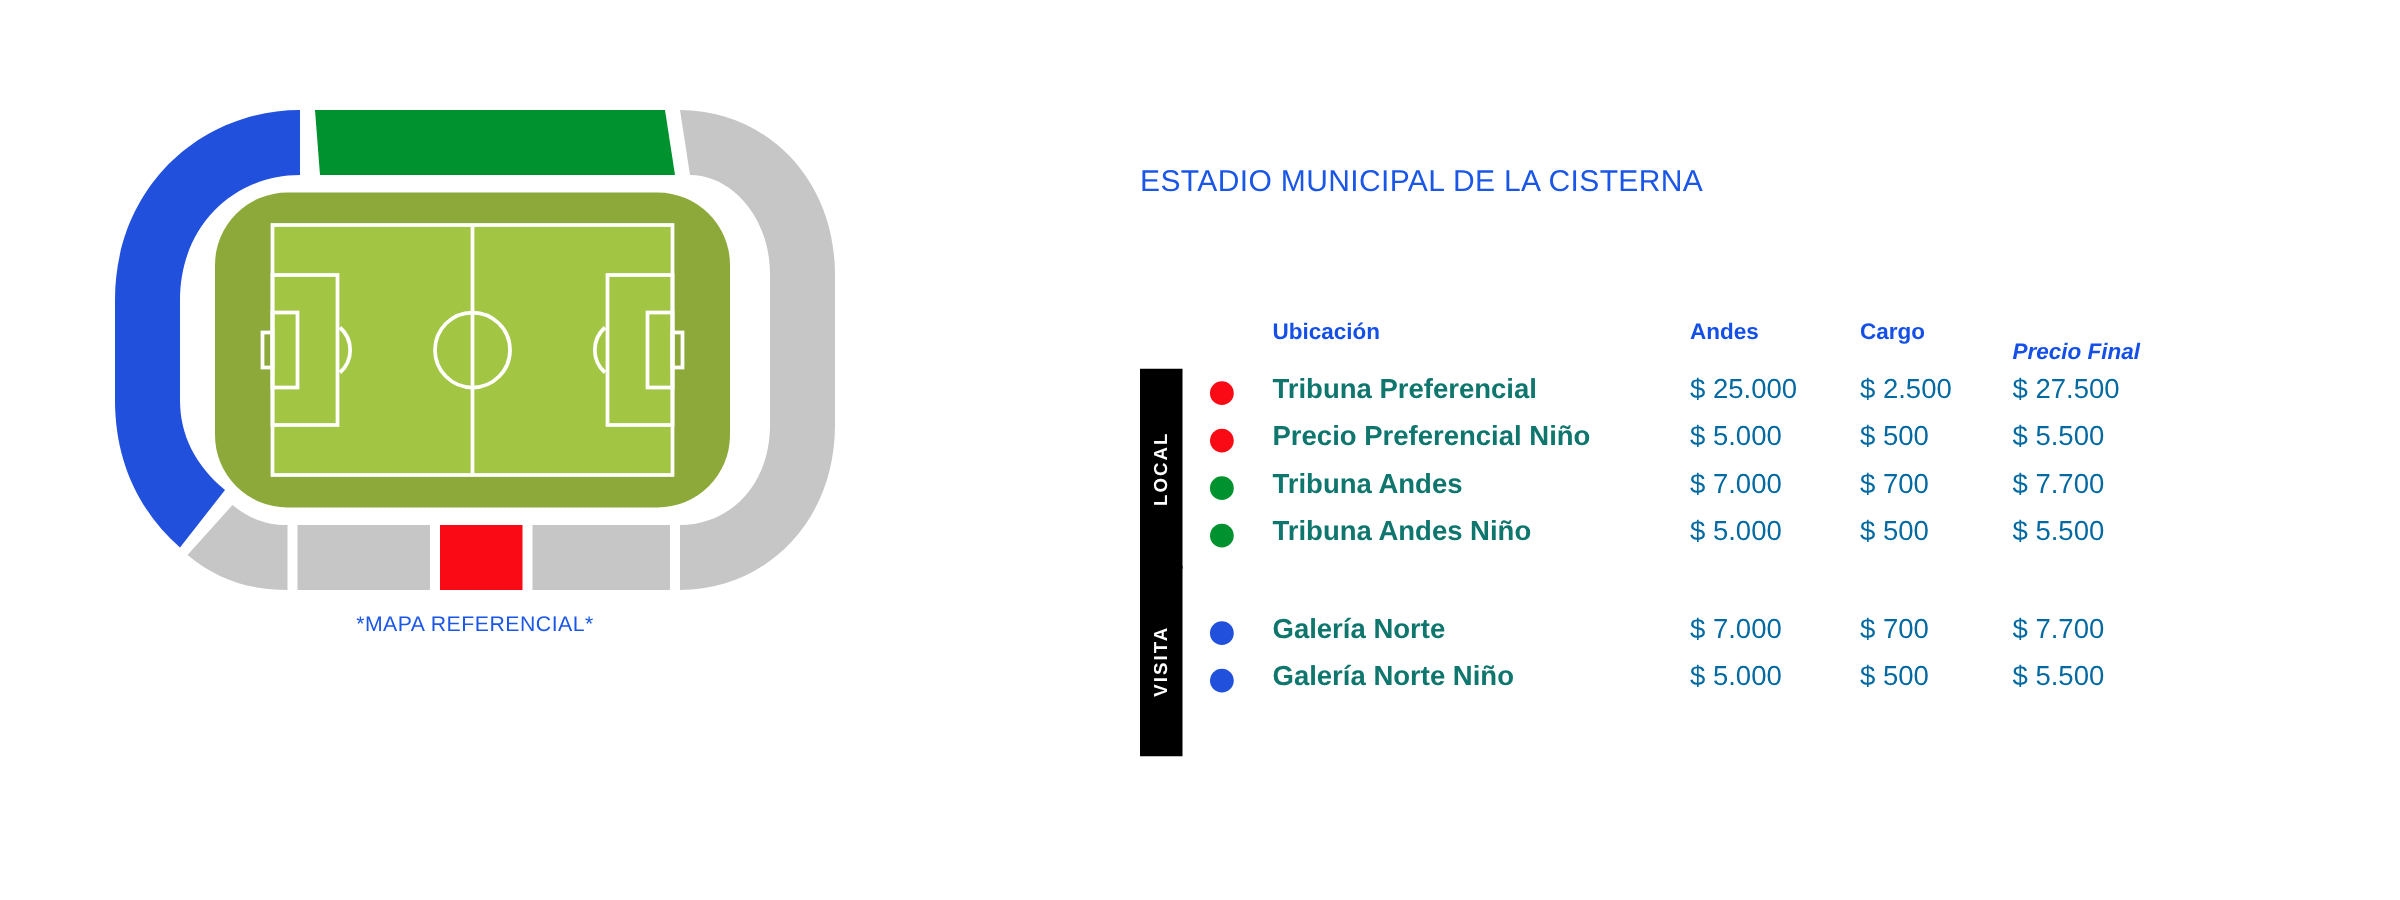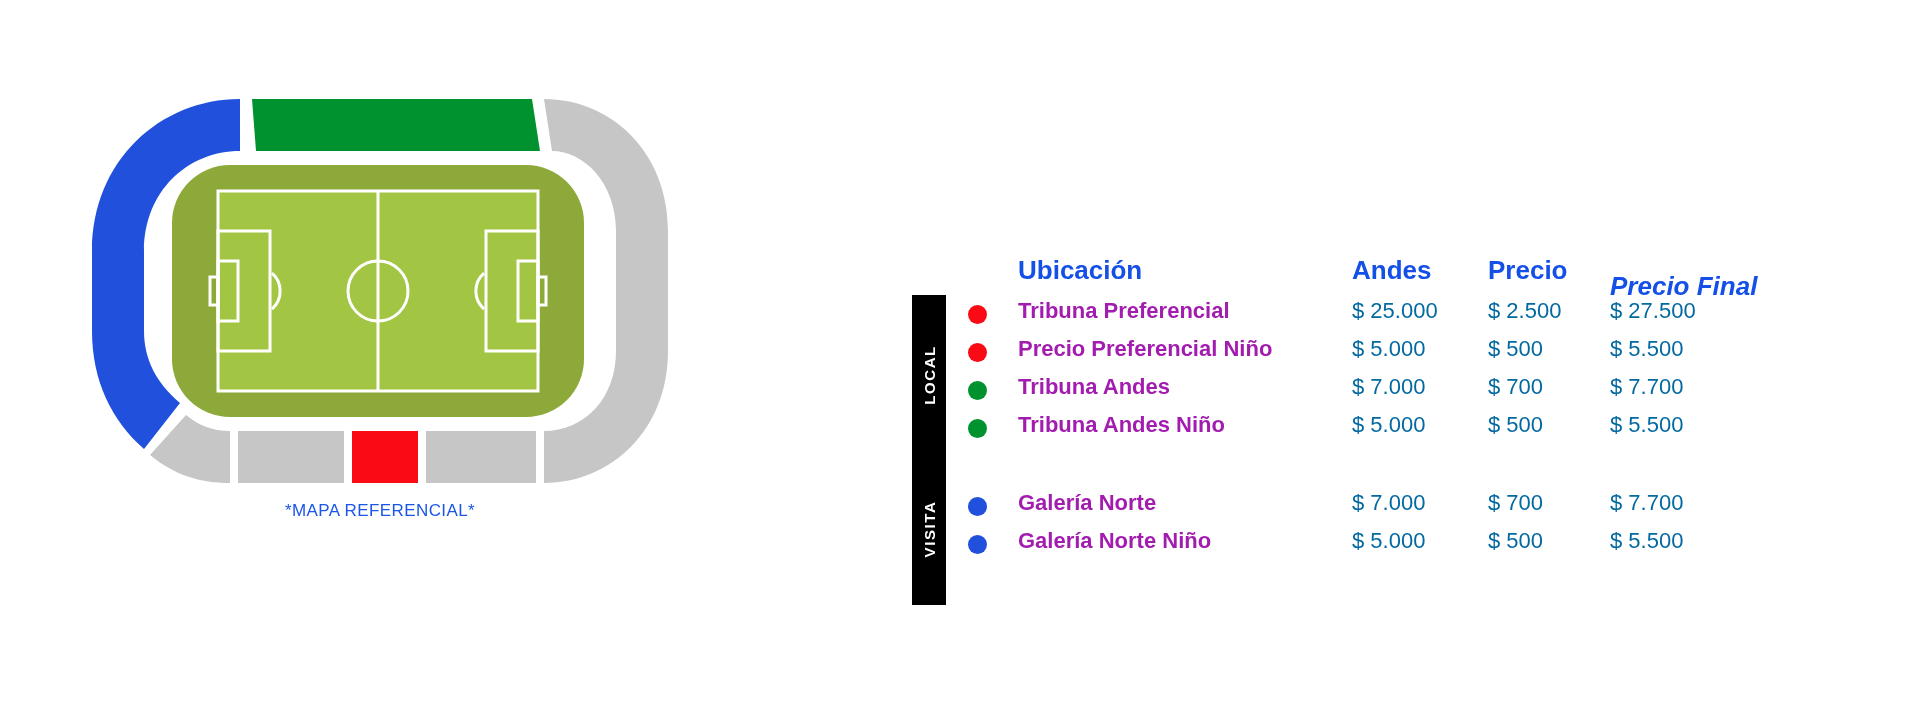--- a/index.html
+++ b/index.html
@@ -13,21 +13,21 @@
   #root {
     position: relative;
     width: 1920px;
     height: 720px;
     background: #ffffff;
   }
 
   
   #map-panel {
     position: absolute;
-    left: 0px; top: 81px;
+    left: 0px; top: 70px;
     width: 880px; height: 540px; padding-left: 20px;
   }
   #stadium-svg {
     position: absolute;
     left: 40px; top: 10px;
     width: 680px; height: 400px;
     display: block;
   }
   #map-caption {
     position: absolute;
@@ -73,21 +73,21 @@
   
   #price-table {
     position: absolute;
     left: 0px; top: 255px;
     width: 1020px;
   }
   .tbl-header {
     position: relative;
     height: 40px;
     color: #1450E8;
-    font-size: 26px;
+    font-size: 18px;
     font-weight: 700;
   }
   .col-ubic   { position: absolute; left: 118px;  top: 0; white-space: nowrap; }
   .col-precio { position: absolute; left: 452px; top: 0; white-space: nowrap; }
   .col-cargo  { position: absolute; left: 588px; top: 0; white-space: nowrap; }
   .col-final  { position: absolute; left: 710px; top: 16px; white-space: nowrap; font-style: italic; }
 
   .section {
     position: relative;
   }
@@ -116,21 +116,21 @@
     position: absolute;
     left: 68px; top: 10px;
     width: 19px; height: 19px;
     border-radius: 50%;
   }
   .row-label {
     position: absolute;
     left: 118px; top: 3px;
     font-size: 22px;
     font-weight: 700;
-    color: #a21caf;
+    color: #0f766e;
     white-space: nowrap;
   }
   .cell {
     position: absolute;
     top: 3px;
     font-size: 22px;
     font-weight: 400;
     color: #0369a1;
     white-space: nowrap;
   }
@@ -205,27 +205,28 @@
         </g>
       </g>
     </svg>
 
     <div id="map-caption">*MAPA REFERENCIAL*</div>
   </div>
 
   <div id="info-panel">
 
     <div id="title-block">
+      <div id="subtitle">ESTADIO MUNICIPAL DE LA CISTERNA</div>
     </div>
 
     <div id="price-table">
       <div class="tbl-header">
         <span class="col-ubic">Ubicación</span>
         <span class="col-precio">Andes</span>
-        <span class="col-cargo">Precio</span>
+        <span class="col-cargo">Cargo</span>
         <span class="col-final">Precio Final</span>
       </div>
       <div id="sections-host">
           <div class="section">
             <div class="section-bar" style="height: 160px; top: 0px;">
               <span>LOCAL</span>
             </div>
             <div class="rows">
               <div class="row">
                 <span class="dot" style="background: rgb(250, 10, 20);"></span>

